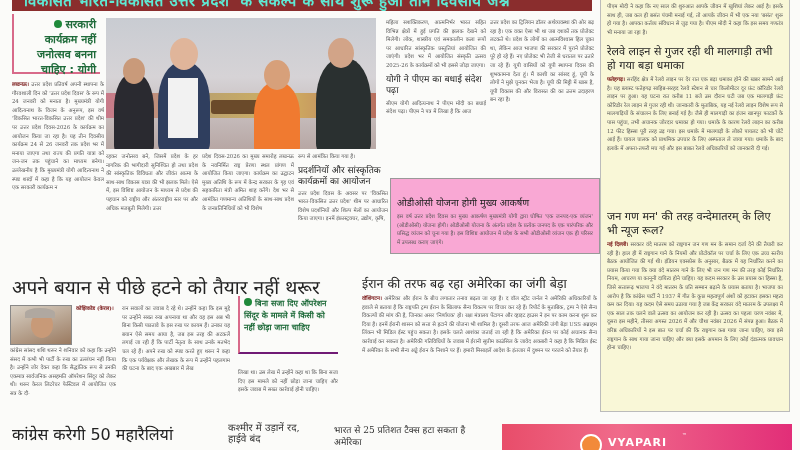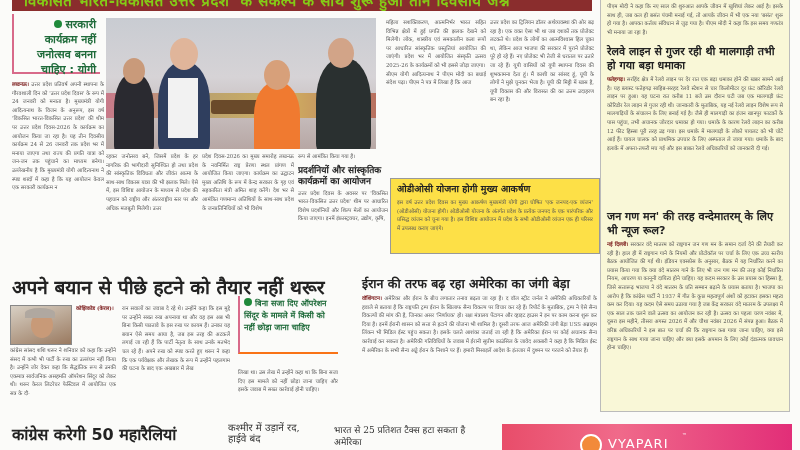--- a/index.html
+++ b/index.html
@@ -1,33 +1,33 @@
 <!DOCTYPE html>
 <html><head>
 <meta charset="utf-8">
 <style>
   * { box-sizing: border-box; margin: 0; padding: 0; }
   html, body { width: 800px; height: 450px; overflow: hidden; background: #fbfbf9; }
   body { position: relative; font-family: "DejaVu Sans", sans-serif; color: #333; }
   .abs { position: absolute; }
-  .banner { left: 12px; top: 0; width: 580px; height: 11px; background: #8a2d2d; color: #84cc16; overflow: hidden; }
+  .banner { left: 12px; top: 0; width: 580px; height: 11px; background: #8a2d2d; color: #5eead4; overflow: hidden; }
   .banner span { display: block; font-size: 15px; font-weight: bold; line-height: 12px; margin-top: -5px; padding-left: 12px; white-space: nowrap; letter-spacing: 0.5px; }
   .bodytxt { font-size: 5.3px; line-height: 8.6px; color: #555; text-align: justify; font-family: "DejaVu Serif", serif; }
   .bodytxt b.dl { color: #7a1a1a; font-weight: bold; }
   .quote-box { left: 12px; top: 14px; width: 88px; height: 60px; border-left: 2px solid #d86a8a; border-bottom: 2px solid #d86a8a; padding: 3px 4px; }
   .quote-box p { font-size: 11px; line-height: 15px; color: #1f6b3a; font-weight: bold; font-family: "DejaVu Sans", sans-serif; text-align: right; }
   .dot { display:inline-block; width:8px; height:8px; border-radius:50%; background:#1f8a3a; margin-right:3px; }
   .photo { left: 106px; top: 18px; width: 270px; height: 131px; background: linear-gradient(180deg,#c9ccd2 0%,#d6d3d6 45%,#b7a7a4 100%); overflow: hidden; }
   .person { position: absolute; border-radius: 45% 45% 10% 10%; }
   .head { position: absolute; border-radius: 50%; background: #d9a98a; }
-  .h3 { font-weight: bold; color: #222; font-family: "DejaVu Sans", sans-serif; }
-  .odop { left: 390px; top: 178px; width: 210px; height: 76px; border: 1px solid #999; padding: 4px 6px; background: #fde047; }
+  .h3 { font-weight: normal; color: #222; font-family: "DejaVu Sans", sans-serif; }
+  .odop { left: 390px; top: 178px; width: 210px; height: 76px; border: 1px solid #999; padding: 18px 6px; background: #f9a8d4; }
   .right-col { left: 600px; top: 0; width: 190px; height: 412px; background: #f9f7d7; border: 1px solid #bbb; border-top: none; padding: 2px 6px; }
   .shash-photo { left: 10px; top: 305px; width: 62px; height: 40px; background: linear-gradient(160deg,#d8d0c4,#9a7a60); border:1px solid #888; overflow:hidden; }
-  .thr-box { left: 238px; top: 296px; width: 100px; height: 58px; border-left: 2px solid #d86a8a; border-bottom: 2px solid #f97316; padding: 2px 4px; }
+  .thr-box { left: 238px; top: 296px; width: 100px; height: 58px; border-left: 2px solid #d86a8a; border-bottom: 2px solid #701a75; padding: 2px 4px; }
   .thr-box p { font-size: 8px; line-height: 12px; color: #1f6b3a; font-weight: bold; }
   .ad { left: 502px; top: 424px; width: 290px; height: 26px; background: linear-gradient(90deg,#e84d6a,#f06a8a 40%,#e22e78); overflow:hidden; }
 </style>
 </head>
 <body>
 
 <div class="abs banner">
   <span>विकसित भारत-विकसित उत्तर प्रदेश' के संकल्प के साथ शुरू हुआ तीन दिवसीय जश्न</span>
 </div>
 
@@ -59,20 +59,21 @@
 <div class="abs bodytxt" style="left:202px; top:152px; width:92px; height:114px; overflow:hidden;">प्रदेश दिवस-2026 का मुख्य समारोह लखनऊ के नवनिर्मित राष्ट्र प्रेरणा स्थल प्रांगण में आयोजित किया जाएगा। कार्यक्रम का उद्घाटन मुख्य अतिथि के रूप में केन्द्र सरकार के गृह एवं सहकारिता मंत्री अमित शाह करेंगे। देश भर से आमंत्रित गणमान्य अतिथियों के साथ-साथ प्रदेश के जनप्रतिनिधियों को भी विशेष</div>
 
 <div class="abs" style="left:298px; top:152px; width:90px; height:114px; overflow:hidden;">
   <div class="bodytxt">रूप से आमंत्रित किया गया है।</div>
   <div class="h3" style="font-size:9px; line-height:11px; margin:4px 0 2px;">प्रदर्शनियों और सांस्कृतिक कार्यक्रमों का आयोजन</div>
   <div class="bodytxt">उत्तर प्रदेश दिवस के अवसर पर 'विकसित भारत-विकसित उत्तर प्रदेश' थीम पर आधारित विशेष प्रदर्शनियों और शिल्प मेलों का आयोजन किया जाएगा। इनमें इंफ्रास्ट्रक्चर, उद्योग, कृषि,</div>
 </div>
 
 <div class="abs" style="left:386px; top:18px; width:100px; height:158px; overflow:hidden;">
   <div class="bodytxt">महिला सशक्तिकरण, आत्मनिर्भर भारत सहित विभिन्न क्षेत्रों में हुई प्रगति की झलक देखने को मिलेगी। लोक, शास्त्रीय एवं समकालीन कला रूपों पर आधारित सांस्कृतिक प्रस्तुतियां आयोजित की जाएंगी। प्रदेश भर में आयोजित संस्कृति उत्सव 2025-26 के कार्यक्रमों को भी इससे जोड़ा जाएगा।</div>
+  <div class="h3" style="font-size:9px; line-height:11px; margin:4px 0 3px;">योगी ने पीएम का बधाई संदेश पढ़ा</div>
   <div class="bodytxt">सीएम योगी आदित्यनाथ ने पीएम मोदी का बधाई संदेश पढ़ा। पीएम ने पत्र में लिखा है कि आज</div>
 </div>
 
 <div class="abs bodytxt" style="left:490px; top:18px; width:104px; height:158px; overflow:hidden;">उत्तर प्रदेश का ट्रिलियन डॉलर अर्थव्यवस्था की ओर बढ़ रहा है। एक वक्त ऐसा भी था जब दशकों तक प्रोजेक्ट लटकते थे। प्रदेश के लोगों का आत्मविश्वास हिल चुका था, लेकिन आज भाजपा की सरकार में पुराने प्रोजेक्ट पूरे हो रहे हैं। नए प्रोजेक्ट भी तेजी से धरातल पर उतारे जा रहे हैं। यूपी वासियों को यूपी स्थापना दिवस की शुभकामना देता हूं। मैं काशी का सांसद हूं, यूपी के लोगों ने मुझे चुनकर भेजा है। यूपी की मिट्टी में खास है, यूपी विकास की और विरासत की का उत्तम उदाहरण बन रहा है।</div>
 
 <div class="abs odop">
   <div class="h3" style="font-size:9.5px; line-height:12px; margin-bottom:3px;">ओडीओसी योजना होगी मुख्य आकर्षण</div>
   <div class="bodytxt" style="height:52px; overflow:hidden;">इस वर्ष उत्तर प्रदेश दिवस का मुख्य आकर्षण मुख्यमंत्री योगी द्वारा घोषित 'एक जनपद-एक व्यंजन' (ओडीओसी) योजना होगी। ओडीओसी योजना के अंतर्गत प्रदेश के प्रत्येक जनपद के एक पारंपरिक और प्रसिद्ध व्यंजन को चुना गया है। इस विशिष्ट आयोजन में प्रदेश के सभी ओडीओसी व्यंजन एक ही परिसर में उपलब्ध कराए जाएंगे।</div>
 </div>
 
@@ -110,15 +111,15 @@
   <b class="dl">वॉशिंगटन।</b>
   <span>अमेरिका और ईरान के बीच लगातार तनाव बढ़ता जा रहा है। द वॉल स्ट्रीट जर्नल ने अमेरिकी अधिकारियों के हवाले से बताया है कि राष्ट्रपति ट्रम्प ईरान के खिलाफ सैन्य विकल्प पर विचार कर रहे हैं। रिपोर्ट के मुताबिक, ट्रम्प ने ऐसे सैन्य विकल्पों की मांग की है, जिनका असर 'निर्णायक' हो। रक्षा मंत्रालय पेंटागन और व्हाइट हाउस ने इन पर काम करना शुरू कर दिया है। इनमें ईरानी शासन को सत्ता से हटाने की योजना भी शामिल है। दूसरी तरफ आज अमेरिकी जंगी बेड़ा USS अब्राहम लिंकन भी मिडिल ईस्ट पहुंच सकता है। इसके चलते आशंका जताई जा रही है कि अमेरिका ईरान पर कोई अचानक सैन्य कार्रवाई कर सकता है। अमेरिकी गतिविधियों के जवाब में ईरानी सुप्रीम काउंसिल के जावेद अकबरी ने कहा है कि मिडिल ईस्ट में अमेरिका के सभी सैन्य अड्डे ईरान के निशाने पर हैं। हमारी मिसाइलें आदेश के इंतजार में दुश्मन पर गरजने को तैयार हैं।</span>
 </div>
 
 <div class="abs h3" style="left:12px; top:424px; width:200px; font-size:16px; line-height:22px; white-space:nowrap;">कांग्रेस करेगी 50 महारैलियां</div>
 <div class="abs" style="left:228px; top:422px; width:80px; font-size:10px; line-height:11px; color:#333; font-family:'DejaVu Serif', serif;">कश्मीर में उड़ानें रद, हाईवे बंद</div>
 <div class="abs" style="left:334px; top:424px; width:140px; font-size:9px; line-height:12px; color:#333; font-family:'DejaVu Serif', serif;">भारत से 25 प्रतिशत टैक्स हटा सकता है अमेरिका</div>
 
 <div class="abs ad">
   <div style="position:absolute; left:78px; top:10px; width:22px; height:22px; border-radius:50%; background:#f28a3a; border:2px solid #fff;"></div>
-  <span style="position:absolute; left:106px; top:12px; color:#fff; font-weight:normal; font-size:13px; letter-spacing:1px;">VYAPARI</span>
+  <span style="position:absolute; left:106px; top:12px; color:#fff; font-weight:bold; font-size:11px; letter-spacing:1px;">VYAPARI</span>
   <span style="position:absolute; left:180px; top:8px; color:#fff; font-size:5px;">™</span>
 </div>
 
 </body></html>

